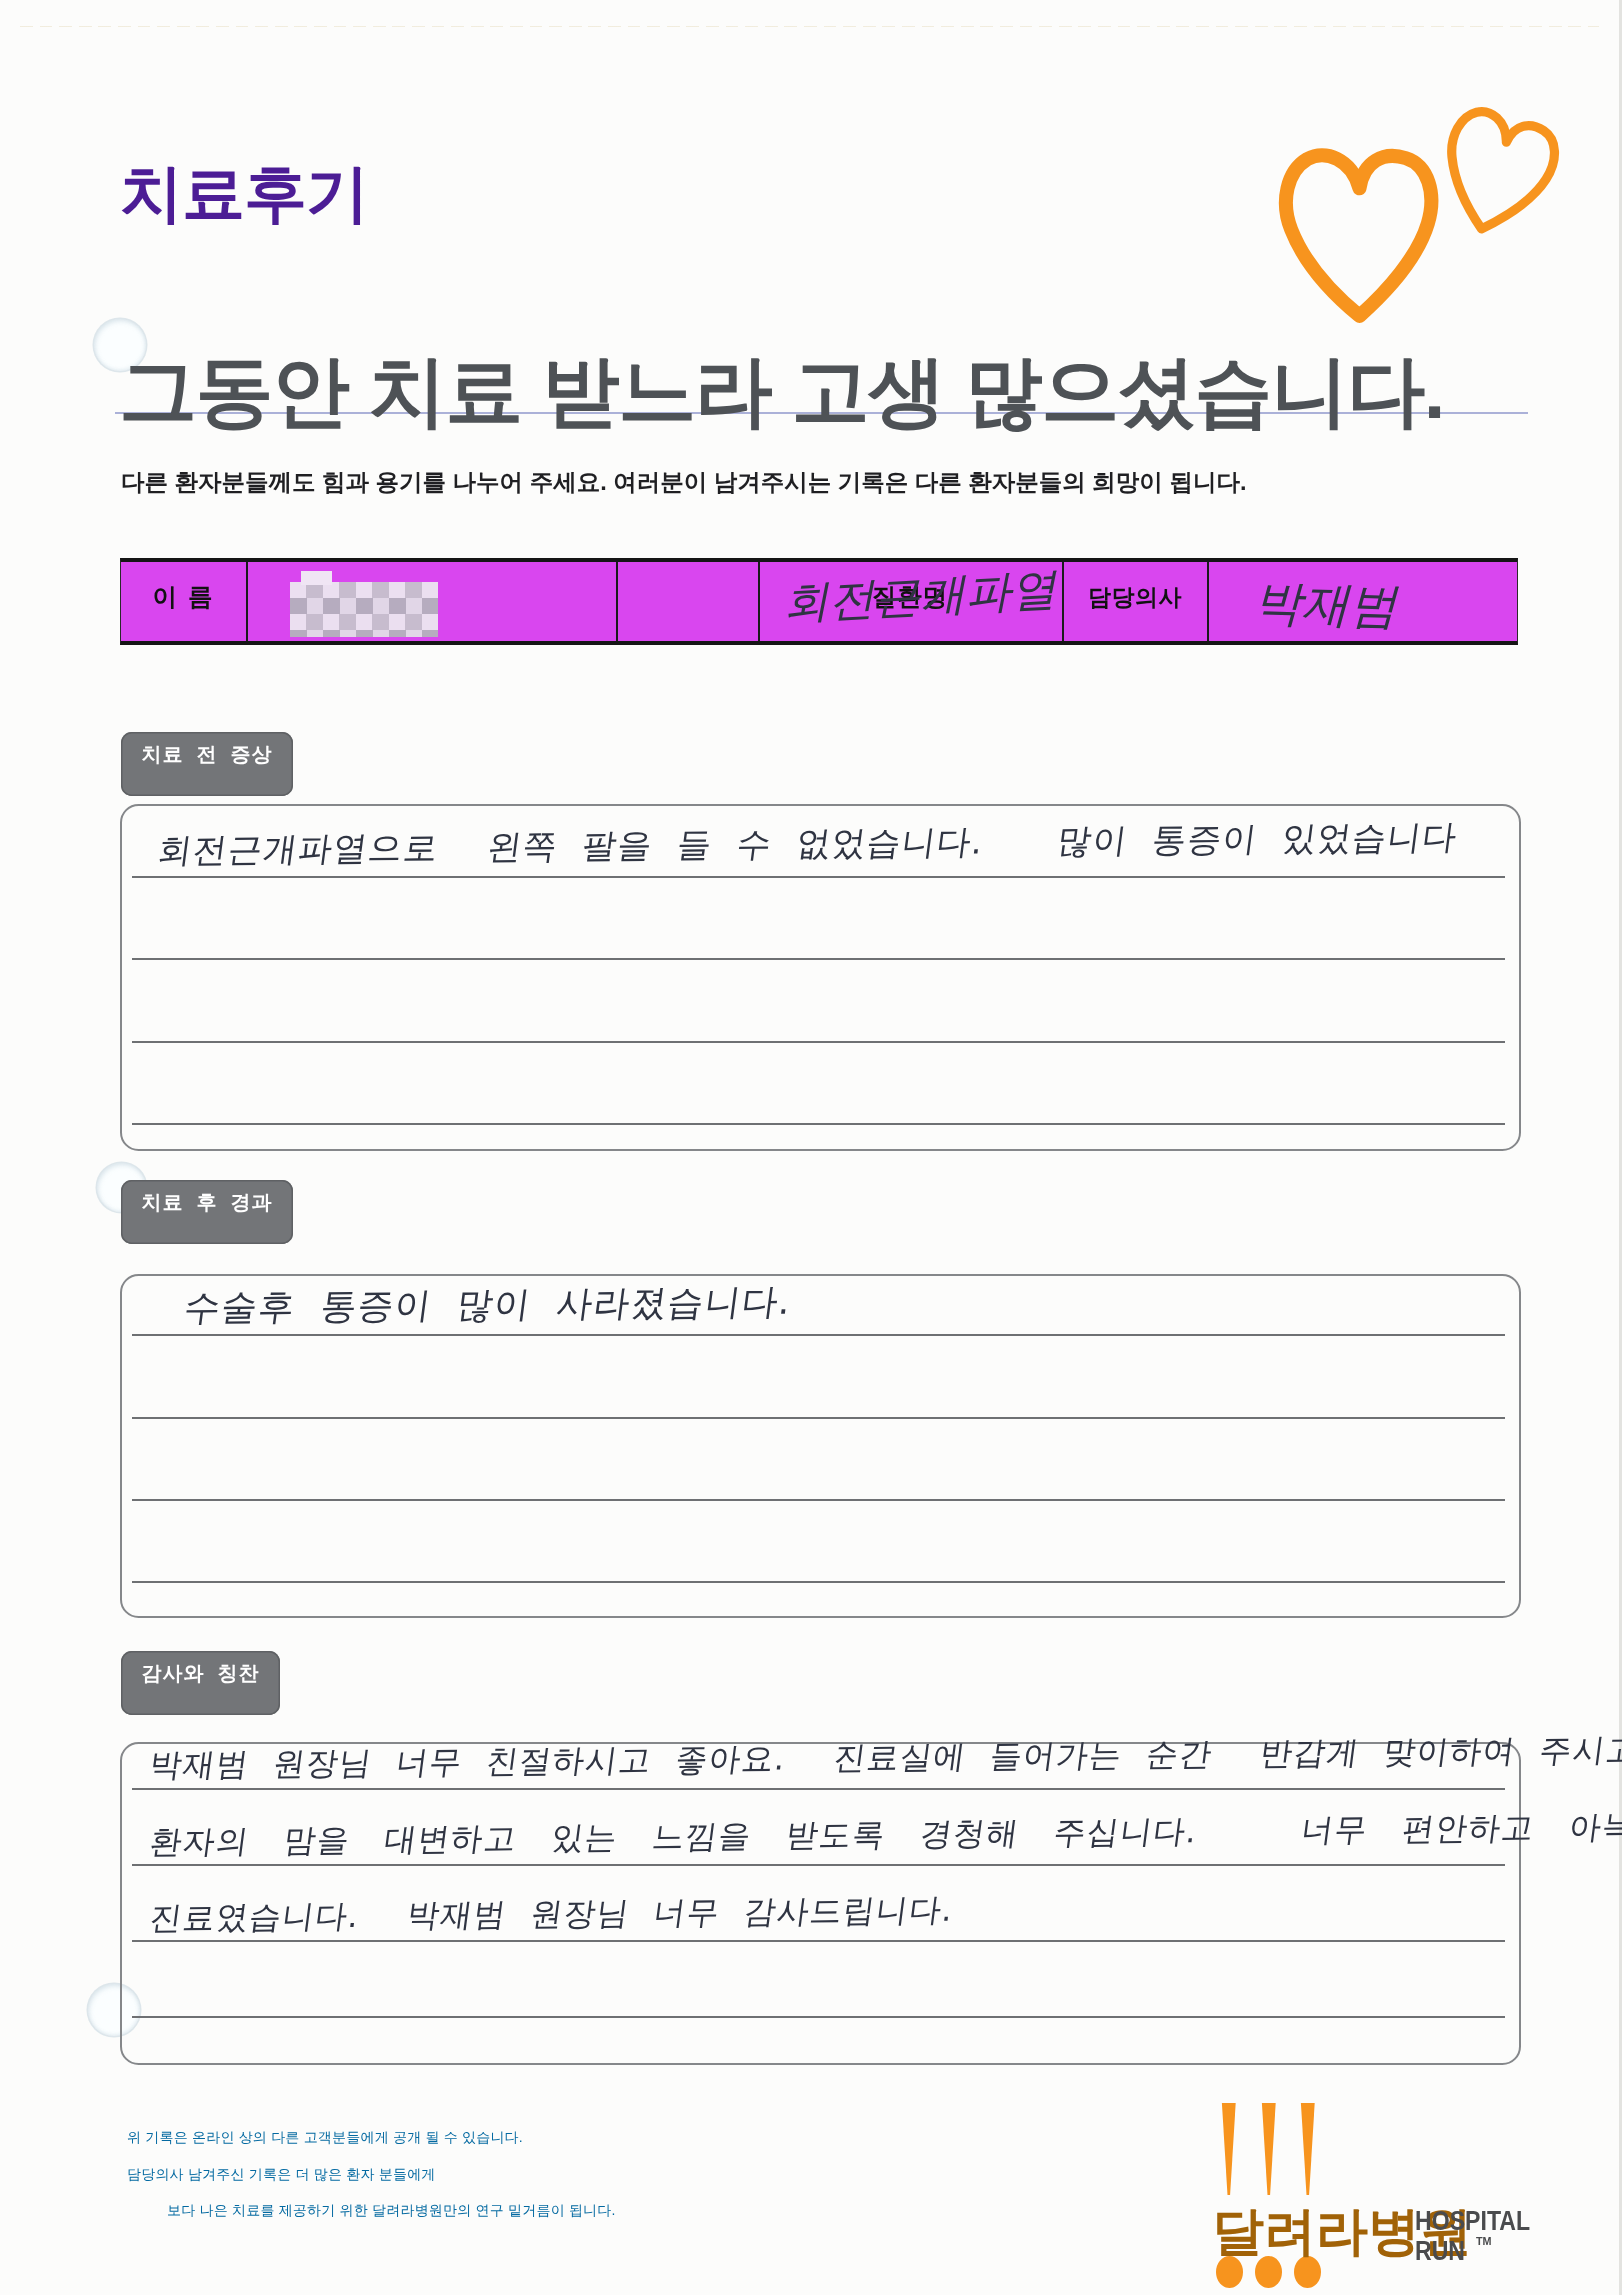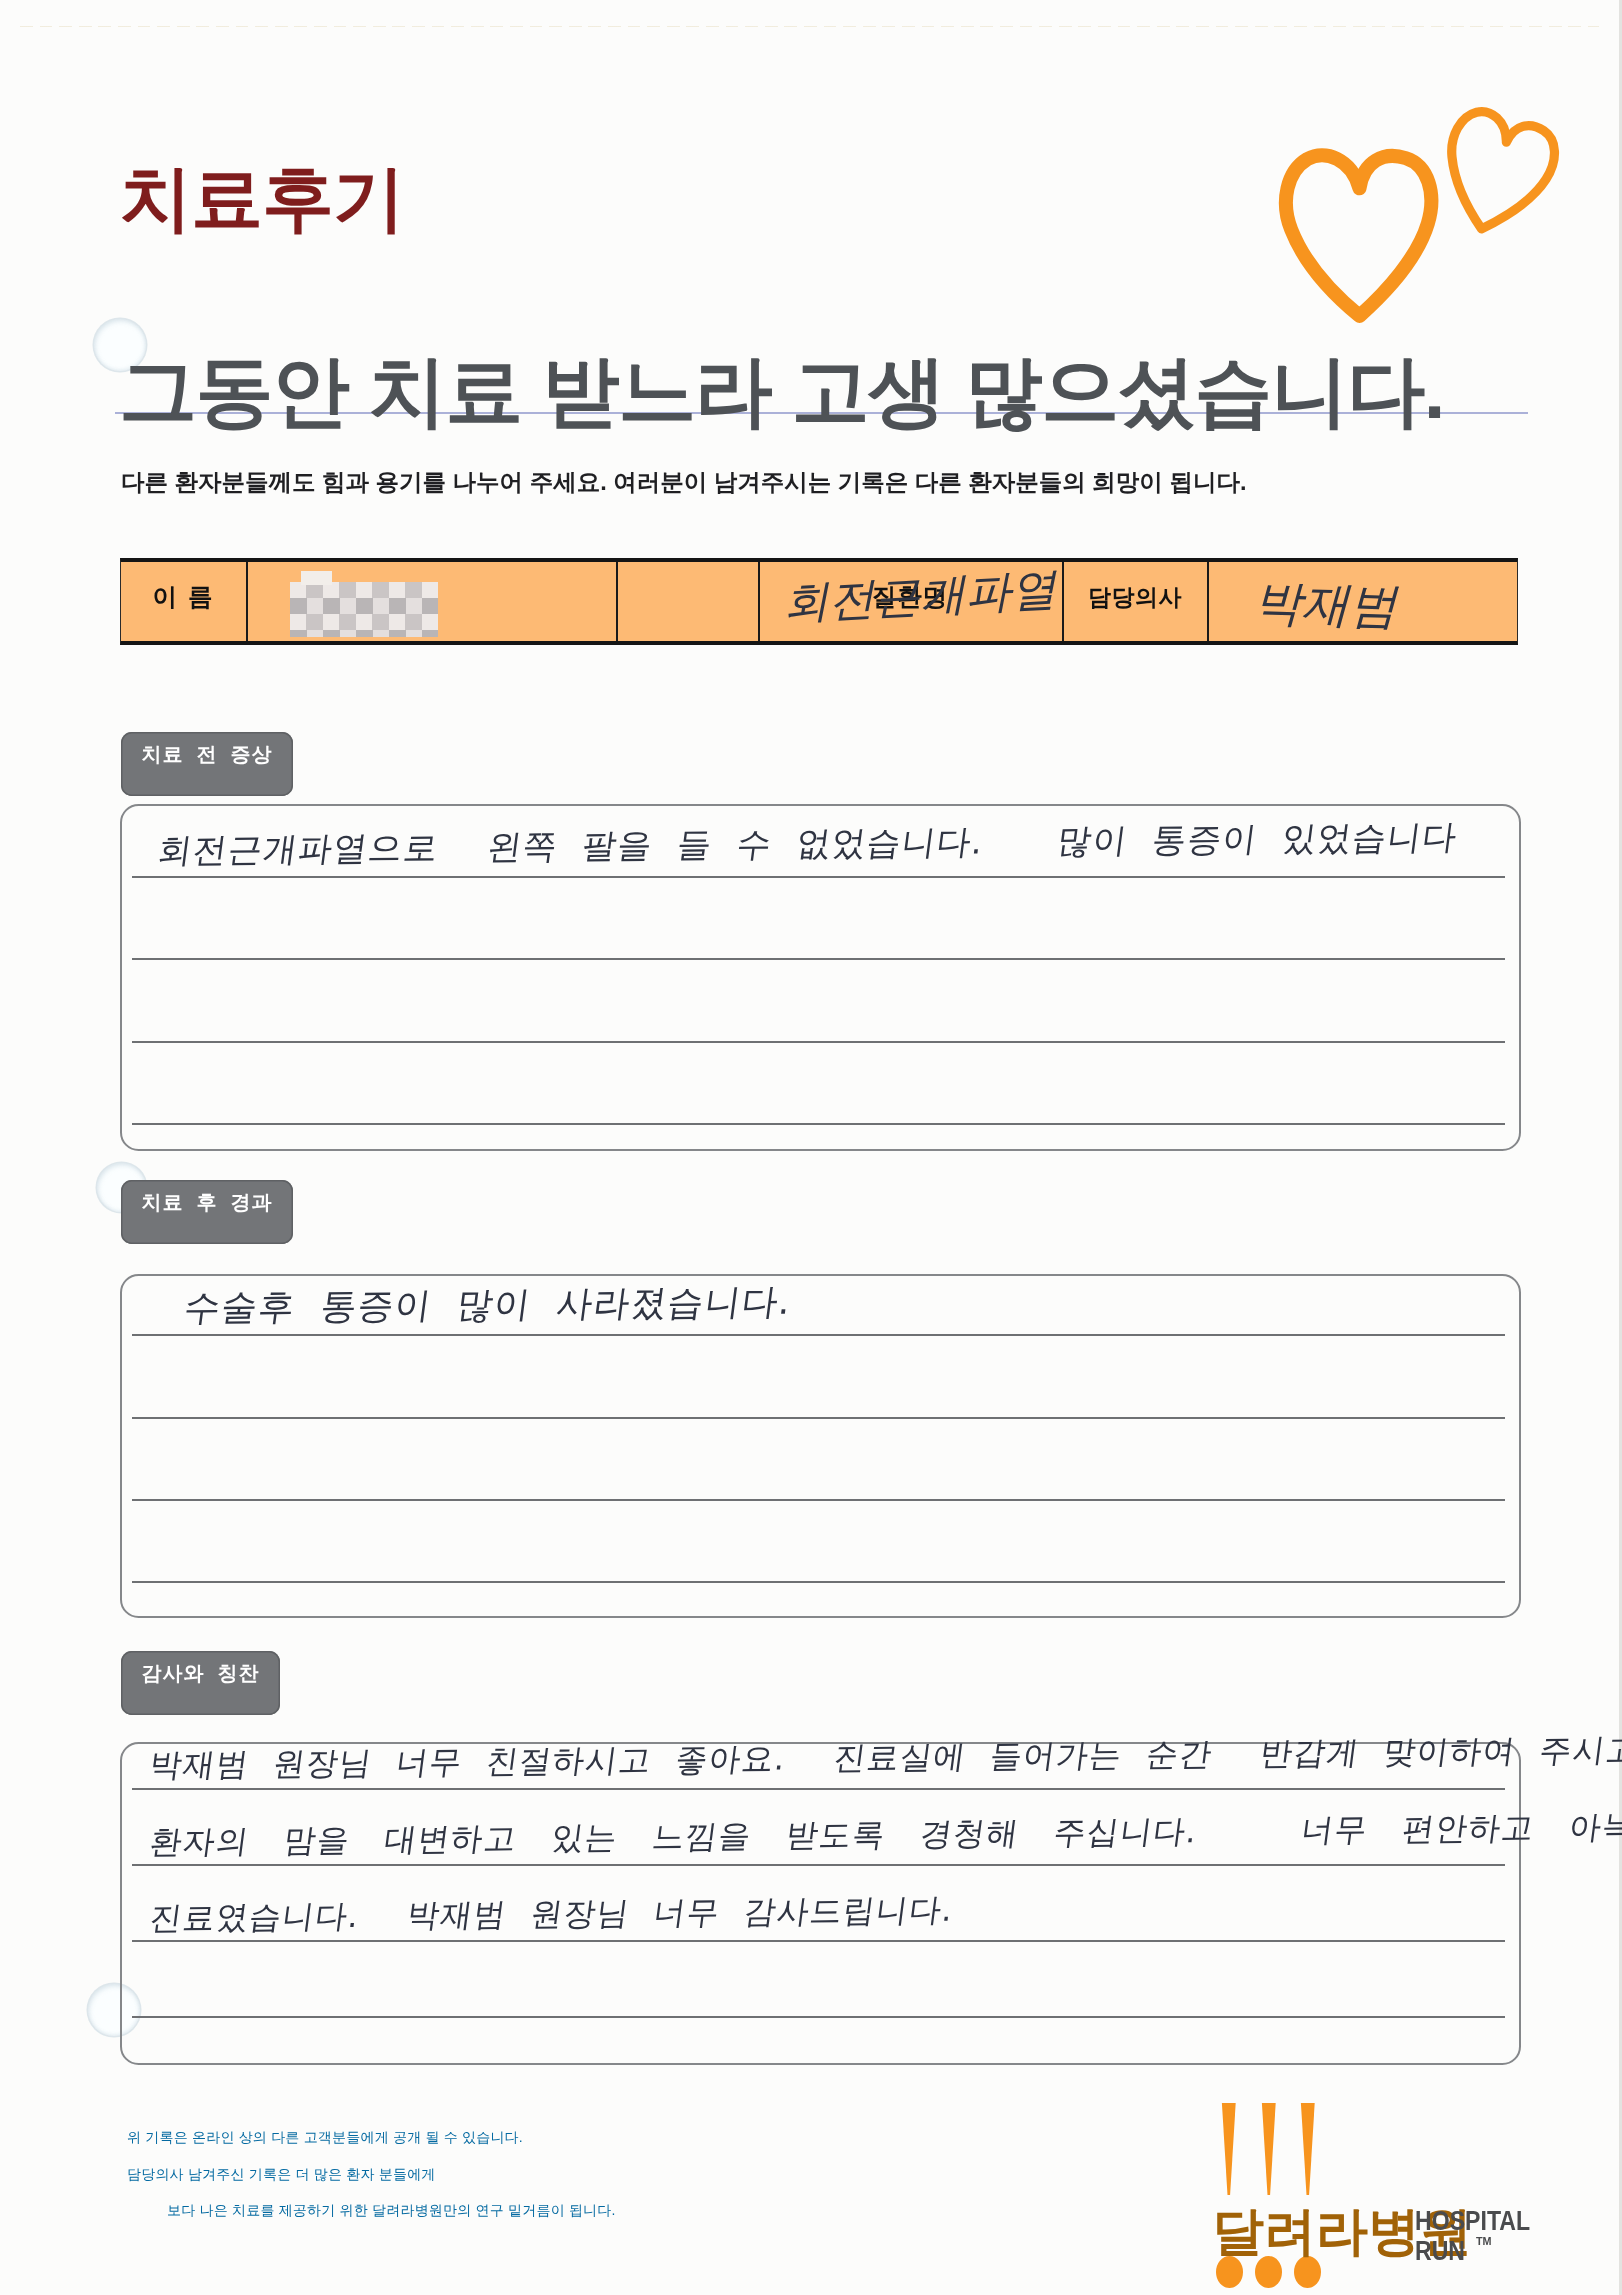--- a/index.html
+++ b/index.html
@@ -11,33 +11,33 @@
   }
   .page{position:absolute;inset:0;}
   
   .top-scan-line{position:absolute;left:19.6px;top:25.5px;width:1579px;height:1.5px;
     background:repeating-linear-gradient(90deg,#efe9d6 0 12.8px,transparent 12.8px 19.6px);opacity:.8;}
   .right-edge{position:absolute;right:0;top:0;width:2.9px;height:2295px;background:#e3e3e0;}
   .blue-artifact{position:absolute;left:115px;top:412px;width:1413px;height:2px;background:#5a66b6;opacity:.5;}
   .punch{position:absolute;border-radius:50%;background:#fbfeff;
     box-shadow:0 0 0 1.5px rgba(185,205,214,.45), inset 1px 2px 4.9px rgba(160,185,200,.35), inset -1px -1.5px 3.9px rgba(200,215,225,.3);}
   
-  .doc-title{position:absolute;left:120px;top:162px;font-size:72px;font-weight:800;
-    color:#7f1d1d;letter-spacing:-1px;line-height:1;}
+  .doc-title{position:absolute;left:120px;top:162px;font-size:63px;font-weight:800;
+    color:#4c1d95;letter-spacing:-1px;line-height:1;}
   
   .heart-svg{position:absolute;}
   
   .heading{position:absolute;left:119px;top:349px;width:1462px;font-size:78px;font-weight:800;
     color:#4e5256;letter-spacing:-1.5px;line-height:1.1;white-space:nowrap;}
   .subheading{position:absolute;left:121px;top:466px;width:1471px;font-size:23.5px;font-weight:700;
     color:#1f1f22;letter-spacing:0px;white-space:nowrap;}
   
   .info-table{position:absolute;left:120px;top:558px;width:1396px;height:79px;
     border-top:4.4px solid #151515;border-bottom:4.4px solid #151515;
-    border-left:1.5px solid #2a2a2a;border-right:1.5px solid #2a2a2a;background:#fdba74;}
+    border-left:1.5px solid #2a2a2a;border-right:1.5px solid #2a2a2a;background:#d946ef;}
   .vline{position:absolute;top:0;bottom:0;width:2px;background:#1a1a1a;}
   .cell-label{position:absolute;top:0;height:70px;line-height:70px;text-align:center;
     font-size:24.5px;font-weight:700;color:#111;letter-spacing:2px;}
   .mosaic{position:absolute;left:169px;top:19.6px;width:148px;height:55px;
     background:conic-gradient(from 0deg,#c6c7cc 25%,#e2e3e7 0 50%,#b4b5bc 0 75%,#ededf1 0);
     background-size:33px 32px;opacity:.92;}
   .mosaic::after{content:"";position:absolute;left:10.8px;top:-10.8px;width:31px;height:14.7px;background:#f2f3f5;}
   .handwriting{font-family:"DejaVu Sans", sans-serif;color:#2f3442;
     transform:skewX(-8deg) rotate(-0.6deg);transform-origin:left bottom;white-space:pre;}
   .hw-disease{position:absolute;left:660px;top:10.8px;font-size:45px;transform:skewX(-14deg) rotate(-3deg);}

